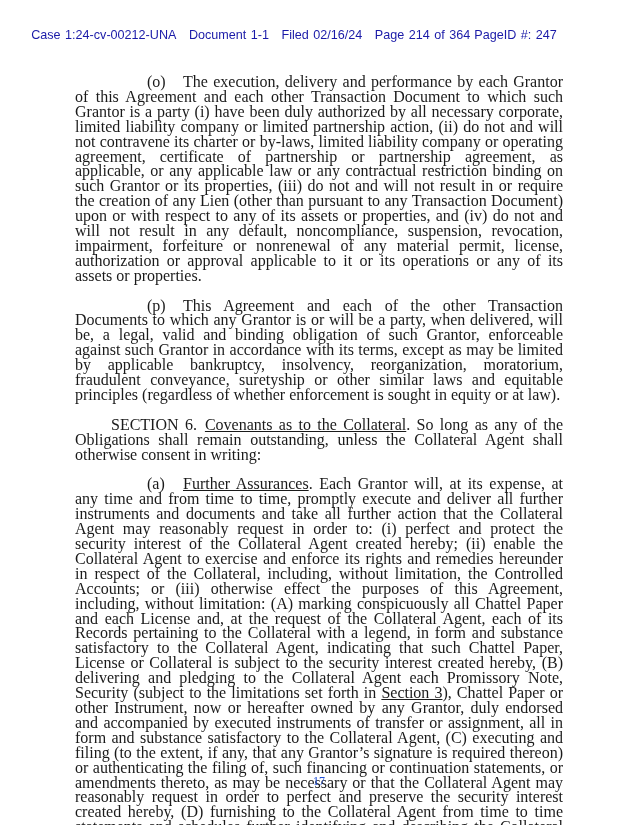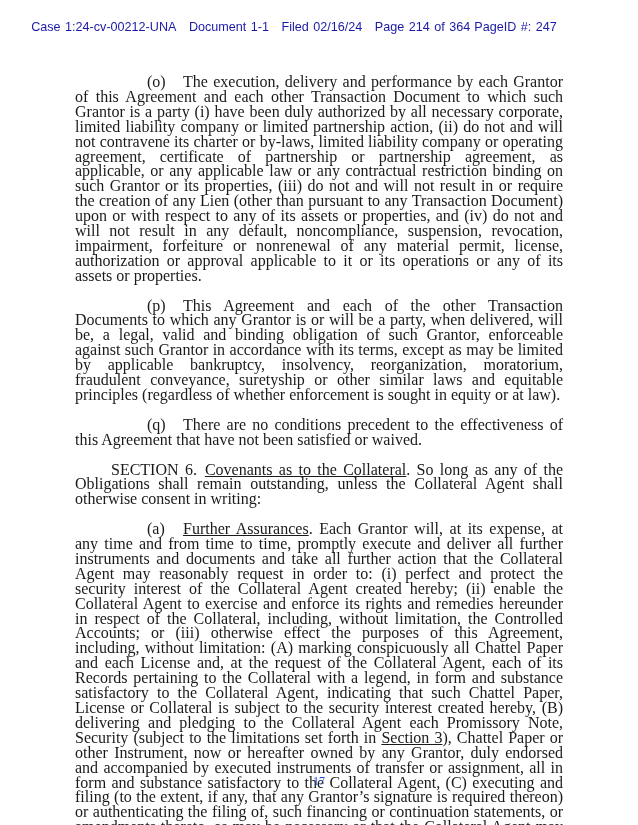--- a/index.html
+++ b/index.html
@@ -1,18 +1,18 @@
 <!DOCTYPE html>
 <html><head>
 <meta charset="utf-8">
 <style>
   html, body { margin: 0; padding: 0; background: #ffffff; }
   body { width: 638px; height: 825px; position: relative; overflow: hidden; }
   .header {
-    position: absolute; top: 20px; left: 0; width: 588px; text-align: center;
+    position: absolute; top: 28px; left: 0; width: 588px; text-align: center;
     font-family: "Liberation Sans", sans-serif; font-size: 12.6px; color: #1a1aa8;
     letter-spacing: 0px; word-spacing: 1px;
   }
   .header span { margin: 0 4px; }
   .body-text {
     position: absolute; left: 75px; top: 75px; width: 488px;
     font-family: "Liberation Serif", serif; font-size: 16px; line-height: 14.9px;
     color: #1a1a1a; text-align: justify;
   }
   .para { margin: 0 0 14.9px 0; text-indent: 72px; }
@@ -34,23 +34,20 @@
   <span>Page 214 of 364</span><span style="margin-left:0">PageID #: 247</span>
 </div>
 
 <div class="body-text">
   <p class="para">
     <span class="label">(o)</span><span>The execution, delivery and performance by each Grantor of this Agreement and each other Transaction Document to which such Grantor is a party (i) have been duly authorized by all necessary corporate, limited liability company or limited partnership action, (ii) do not and will not contravene its charter or by-laws, limited liability company or operating agreement, certificate of partnership or partnership agreement, as applicable, or any applicable law or any contractual restriction binding on such Grantor or its properties, (iii) do not and will not result in or require the creation of any Lien (other than pursuant to any Transaction Document) upon or with respect to any of its assets or properties, and (iv) do not and will not result in any default, noncompliance, suspension, revocation, impairment, forfeiture or nonrenewal of any material permit, license, authorization or approval applicable to it or its operations or any of its assets or properties.</span>
   </p>
   <p class="para">
     <span class="label">(p)</span><span>This Agreement and each of the other Transaction Documents to which any Grantor is or will be a party, when delivered, will be, a legal, valid and binding obligation of such Grantor, enforceable against such Grantor in accordance with its terms, except as may be limited by applicable bankruptcy, insolvency, reorganization, moratorium, fraudulent conveyance, suretyship or other similar laws and equitable principles (regardless of whether enforcement is sought in equity or at law).</span>
   </p>
-  <p class="para">
-    <span class="label">(q)</span><span>There are no conditions precedent to the effectiveness of this Agreement that have not been satisfied or waived.</span>
-  </p>
   <p class="para section">
     <span style="margin-right:8px">SECTION 6.</span><span class="u">Covenants as to the Collateral</span><span>. So long as any of the Obligations shall remain outstanding, unless the Collateral Agent shall otherwise consent in writing:</span>
   </p>
   <p class="para">
     <span class="label">(a)</span><span class="u">Further Assurances</span><span>. Each Grantor will, at its expense, at any time and from time to time, promptly execute and deliver all further instruments and documents and take all further action that the Collateral Agent may reasonably request in order to: (i) perfect and protect the security interest of the Collateral Agent created hereby; (ii) enable the Collateral Agent to exercise and enforce its rights and remedies hereunder in respect of the Collateral, including, without limitation, the Controlled Accounts; or (iii) otherwise effect the purposes of this Agreement, including, without limitation: (A) marking conspicuously all Chattel Paper and each License and, at the request of the Collateral Agent, each of its Records pertaining to the Collateral with a legend, in form and substance satisfactory to the Collateral Agent, indicating that such Chattel Paper, License or Collateral is subject to the security interest created hereby, (B) delivering and pledging to the Collateral Agent each Promissory Note, Security (subject to the limitations set forth in </span><span class="u">Section 3</span><span>), Chattel Paper or other Instrument, now or hereafter owned by any Grantor, duly endorsed and accompanied by executed instruments of transfer or assignment, all in form and substance satisfactory to the Collateral Agent, (C) executing and filing (to the extent, if any, that any Grantor’s signature is required thereon) or authenticating the filing of, such financing or continuation statements, or amendments thereto, as may be necessary or that the Collateral Agent may reasonably request in order to perfect and preserve the security interest created hereby, (D) furnishing to the Collateral Agent from time to time statements and schedules further identifying and describing the Collateral and such other reports in connection with the Collateral in each case as the Collateral Agent may reasonably request, all in reasonable detail, (E) if any Collateral shall be in the possession of a third party, notifying such Person of the Collateral Agent’s security interest created hereby and obtaining a written acknowledgment from such Person, in form and</span>
   </p>
 </div>
 
 <div class="page-num">17</div>
 

